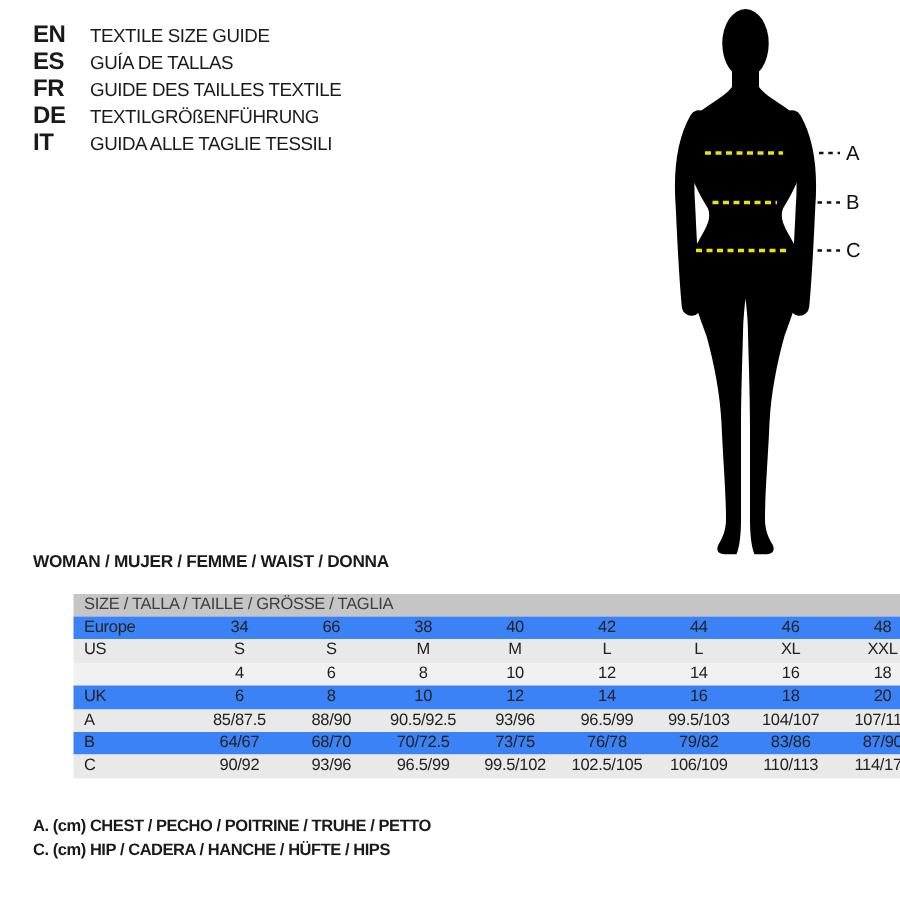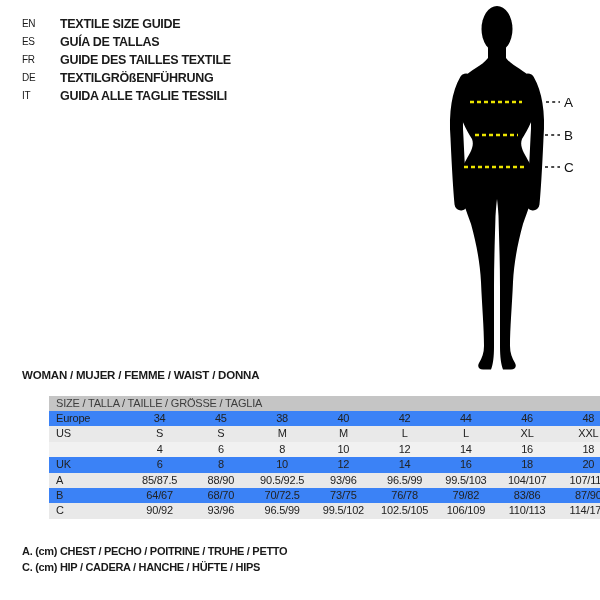--- a/index.html
+++ b/index.html
@@ -3,22 +3,22 @@
 <meta charset="utf-8">
 <style>
   html,body{margin:0;padding:0;background:#fff;}
   #canvas{
     position:relative;width:600px;height:600px;background:#ffffff;overflow:hidden;
     font-family:"Liberation Sans",sans-serif;color:#1a1a1a;
   }
   
   .lang-block{position:absolute;left:22px;top:15px;}
   .lang-row{display:flex;height:18px;line-height:18px;}
-  .lang-code{width:38px;font-size:10px;font-weight:400;letter-spacing:-0.3px;}
-  .lang-text{font-size:12.5px;font-weight:700;letter-spacing:-0.3px;white-space:nowrap;}
+  .lang-code{width:38px;font-size:16px;font-weight:700;letter-spacing:-0.3px;}
+  .lang-text{font-size:12.5px;font-weight:400;letter-spacing:-0.3px;white-space:nowrap;}
   
   .figure-wrap{position:absolute;left:420px;top:0px;width:180px;height:380px;}
   .figure-wrap svg{display:block;}
   .measure-label{font-size:13.5px;fill:#111;font-family:"Liberation Sans",sans-serif;}
   
   .table-title{position:absolute;left:22px;top:369px;font-size:11.5px;font-weight:700;letter-spacing:-0.2px;}
   .size-table{position:absolute;left:15px;top:396px;width:570px;font-size:11px;letter-spacing:-0.2px;margin-left:34px;}
   .t-header{height:15px;line-height:15px;background:#c5c5c5;color:#3d3d3d;padding-left:7px;}
   .t-row{display:grid;grid-template-columns:80px repeat(8,1fr);height:15.4px;line-height:15.4px;}
   .t-label{padding-left:7px;text-align:left;color:#222;}
@@ -117,21 +117,21 @@
   </div>
 
   <div class="table-title">WOMAN / MUJER / FEMME / WAIST / DONNA</div>
 
   <div class="size-table">
     <div class="t-header">SIZE / TALLA / TAILLE / GRÖSSE / TAGLIA</div>
 
     <div class="t-row bg-white">
       <div class="t-label">Europe</div>
       <div class="t-cell">34</div>
-      <div class="t-cell">45</div>
+      <div class="t-cell">66</div>
       <div class="t-cell">38</div>
       <div class="t-cell">40</div>
       <div class="t-cell">42</div>
       <div class="t-cell">44</div>
       <div class="t-cell">46</div>
       <div class="t-cell">48</div>
     </div>
 
     <div class="t-row bg-gray">
       <div class="t-label">US</div>

